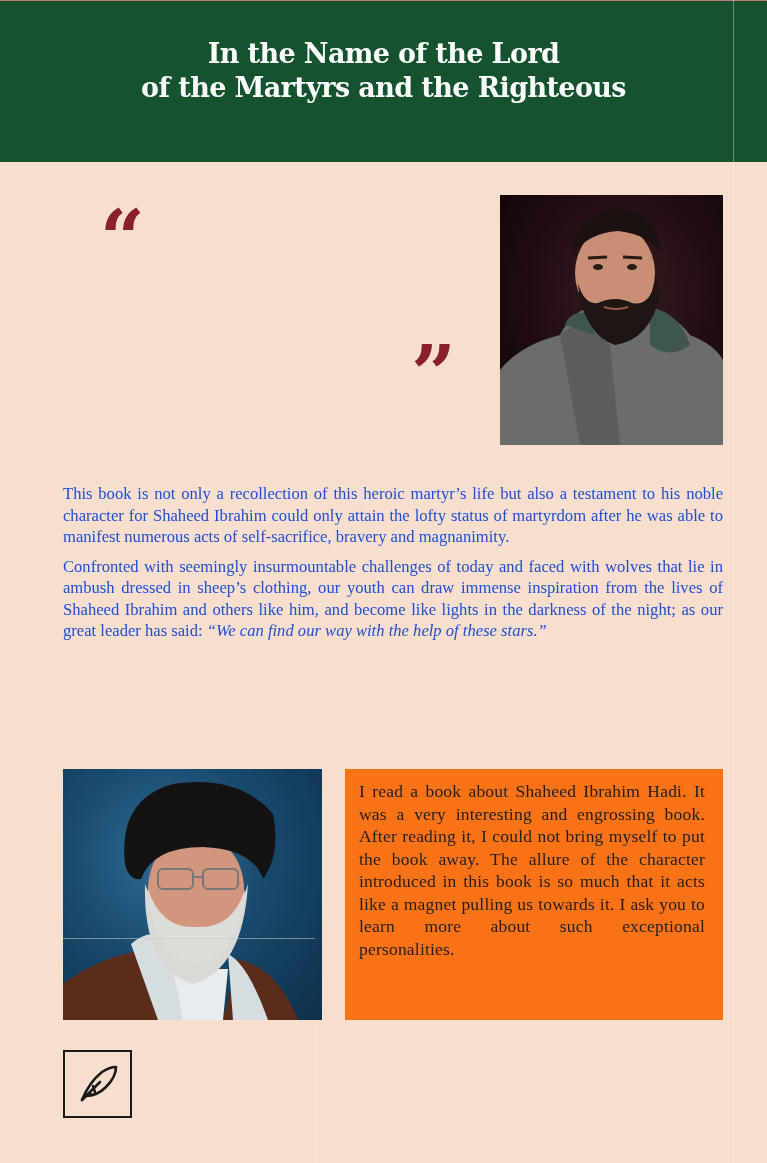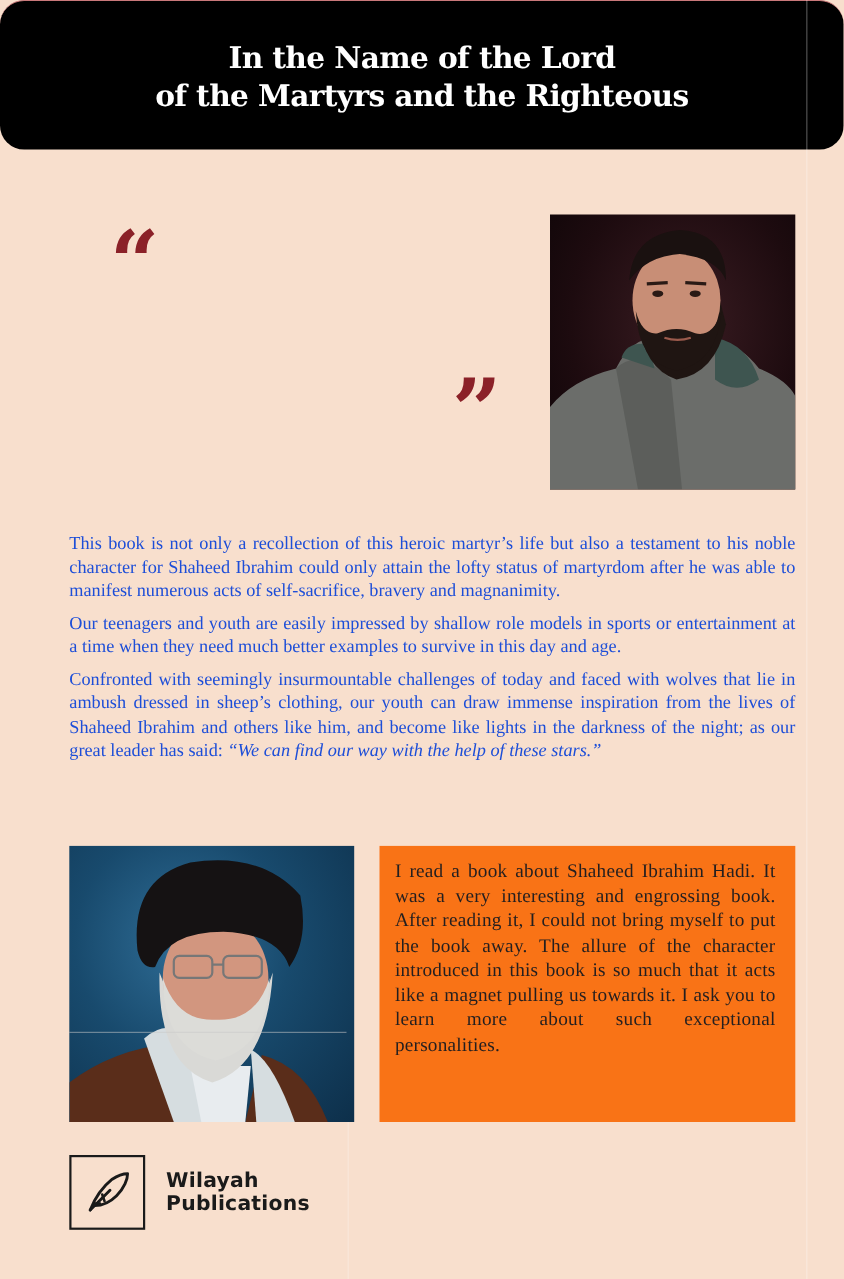--- a/index.html
+++ b/index.html
@@ -13,24 +13,23 @@
     .guide-v {
       position: absolute; left: 733px; top: 0; width: 1px; height: 1163px;
       background: rgba(255,255,255,0.35);
       z-index: 5;
     }
     .guide-v2 {
       position: absolute; left: 316px; top: 1020px; width: 1px; height: 143px;
       background: rgba(255,255,255,0.3);
     }
     .header {
-      position: absolute; left: 0; top: 0; width: 767px; height: 136px;
-      background: #000000;
+      position: absolute; left: 0; top: 0; width: 767px; height: 162px;
+      background: #14532d;
       border-top: 1px solid #c9787a;
-      border-radius: 22px;
     }
     .header-title {
       position: absolute; left: 0; top: 36px; width: 767px;
       text-align: center; color: #ffffff;
       font-family: "DejaVu Serif", serif;
       font-size: 27px; line-height: 34px;
       letter-spacing: -0.6px;
     }
     .header-title span { display: block; }
 
@@ -149,21 +148,20 @@
     <ellipse cx="132" cy="72" rx="5" ry="3" fill="#2a1a15"></ellipse>
     <path d="M88 63 L107 62" stroke="#2a1a15" stroke-width="3"></path>
     <path d="M123 62 L142 63" stroke="#2a1a15" stroke-width="3"></path>
 
     <path d="M104 112 Q116 116 128 112" stroke="#9b5a4c" stroke-width="2" fill="none"></path>
   </svg>
 </figure>
 
 <article class="body-text">
   <p>This book is not only a recollection of this heroic martyr’s life but also a testament to his noble character for Shaheed Ibrahim could only attain the lofty status of martyrdom after he was able to manifest numerous acts of self-sacrifice, bravery and magnanimity.</p>
-  <p>Our teenagers and youth are easily impressed by shallow role models in sports or entertainment at a time when they need much better examples to survive in this day and age.</p>
   <p><span>Confronted with seemingly insurmountable challenges of today and faced with wolves that lie in ambush dressed in sheep’s clothing, our youth can draw immense inspiration from the lives of Shaheed Ibrahim and others like him, and  become like lights in the darkness of the night; as our great leader has said: </span><em>“We can find our way with the help of these stars.”</em></p>
 </article>
 
 <figure class="photo photo-leader" aria-label="Portrait of Ayatollah Sayed Ali Khamenei in black turban">
   <svg viewBox="0 0 259 251" preserveAspectRatio="none">
 
     <path d="M0 251 L0 215 Q40 185 90 180 L110 251 Z" fill="#5a2d1a"></path>
     <path d="M175 190 Q215 200 235 251 L160 251 Z" fill="#5a2d1a"></path>
 
     <path d="M68 175 Q85 160 100 168 L130 251 L95 251 Z" fill="#d6dde0"></path>
@@ -191,17 +189,13 @@
 
 <footer class="logo">
   <div class="logo-box">
     <svg width="44" height="40" viewBox="0 0 44 40">
       <path d="M6 36 C10 26 16 16 26 8 C32 4 38 3 40 3 C40 8 37 16 30 23 C24 29 16 32 10 32" fill="none" stroke="#1a1a1a" stroke-width="2.6" stroke-linecap="round" stroke-linejoin="round"></path>
       <path d="M6 36 L24 18" fill="none" stroke="#1a1a1a" stroke-width="2.6" stroke-linecap="round"></path>
       <path d="M17 22 L19 28" fill="none" stroke="#1a1a1a" stroke-width="2.4" stroke-linecap="round"></path>
       <path d="M10 30 L15 30" fill="none" stroke="#1a1a1a" stroke-width="2.2" stroke-linecap="round"></path>
     </svg>
   </div>
-  <div class="logo-text">
-    <span>Wilayah</span>
-    <span>Publications</span>
-  </div>
 </footer>
 
 </body></html>

